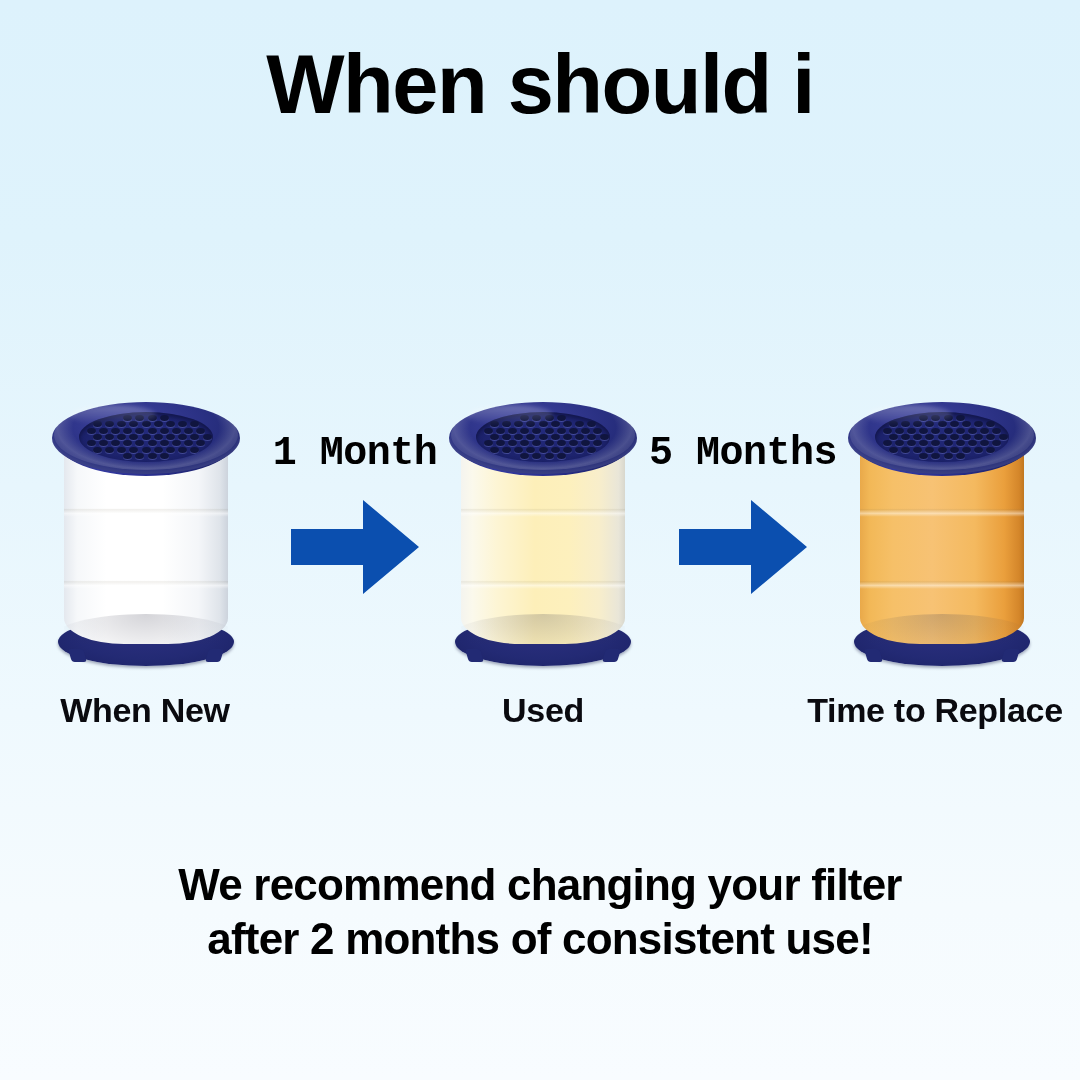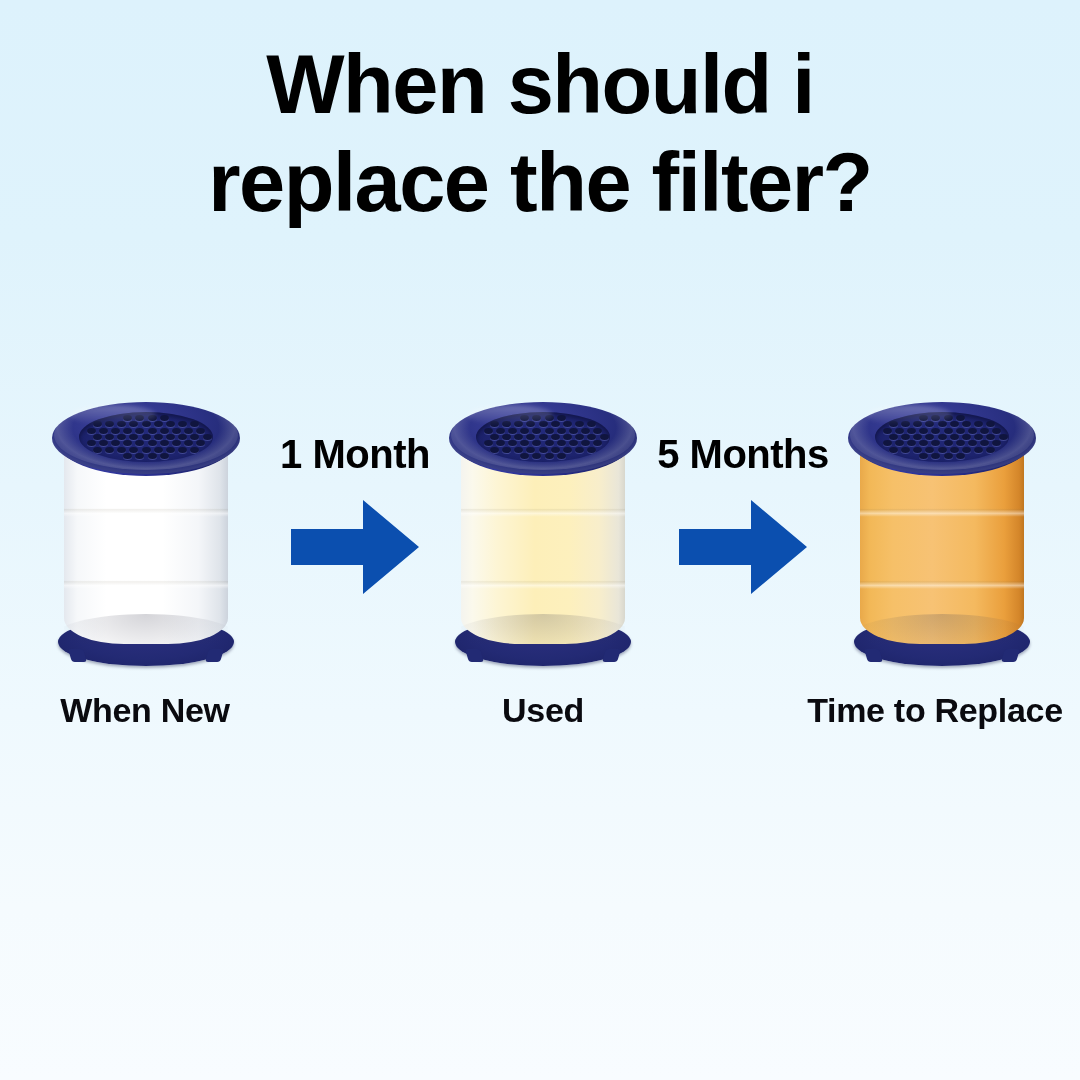--- a/index.html
+++ b/index.html
@@ -225,21 +225,21 @@
   
   .step {
     position: absolute;
     width: 210px;
     text-align: center;
   }
   .step.s1 { left: 250px; top: 430px; }
   .step.s2 { left: 638px; top: 430px; }
   .step-label {
     display: block;
-    font-family: Liberation Sans, sans-serif;
+    font-family: Liberation Mono, monospace;
     font-weight: 700;
     font-size: 40px;
     line-height: 48px;
     letter-spacing: -0.5px;
     color: #000000;
     white-space: nowrap;
   }
   .arrow {
     display: block;
     margin: 22px auto 0;
@@ -283,21 +283,20 @@
     white-space: nowrap;
   }
 </style>
 </head>
 <body>
 
 <div id="poster">
 
   <div class="title-block">
     <span class="title-line">When should i</span>
-    <span class="title-line">replace the filter?</span>
   </div>
 
   <div class="stage">
 
     <div class="filter-unit u1">
       <div class="base-ring"></div>
       <div class="body-wrap">
         <div class="body-fill"></div>
         <div class="seams"></div>
         <div class="body-bottom-shade"></div>
@@ -534,15 +533,17 @@
       </svg>
     </div>
 
     <div class="caption c1">When New</div>
     <div class="caption c3">Time to Replace</div>
     <div class="caption c2">Used</div>
 
   </div>
 
   <div class="footer">
+    <span class="footer-line">We recommend changing your filter</span>
+    <span class="footer-line">after 2 months of consistent use!</span>
   </div>
 
 </div>
 
 </body></html>

